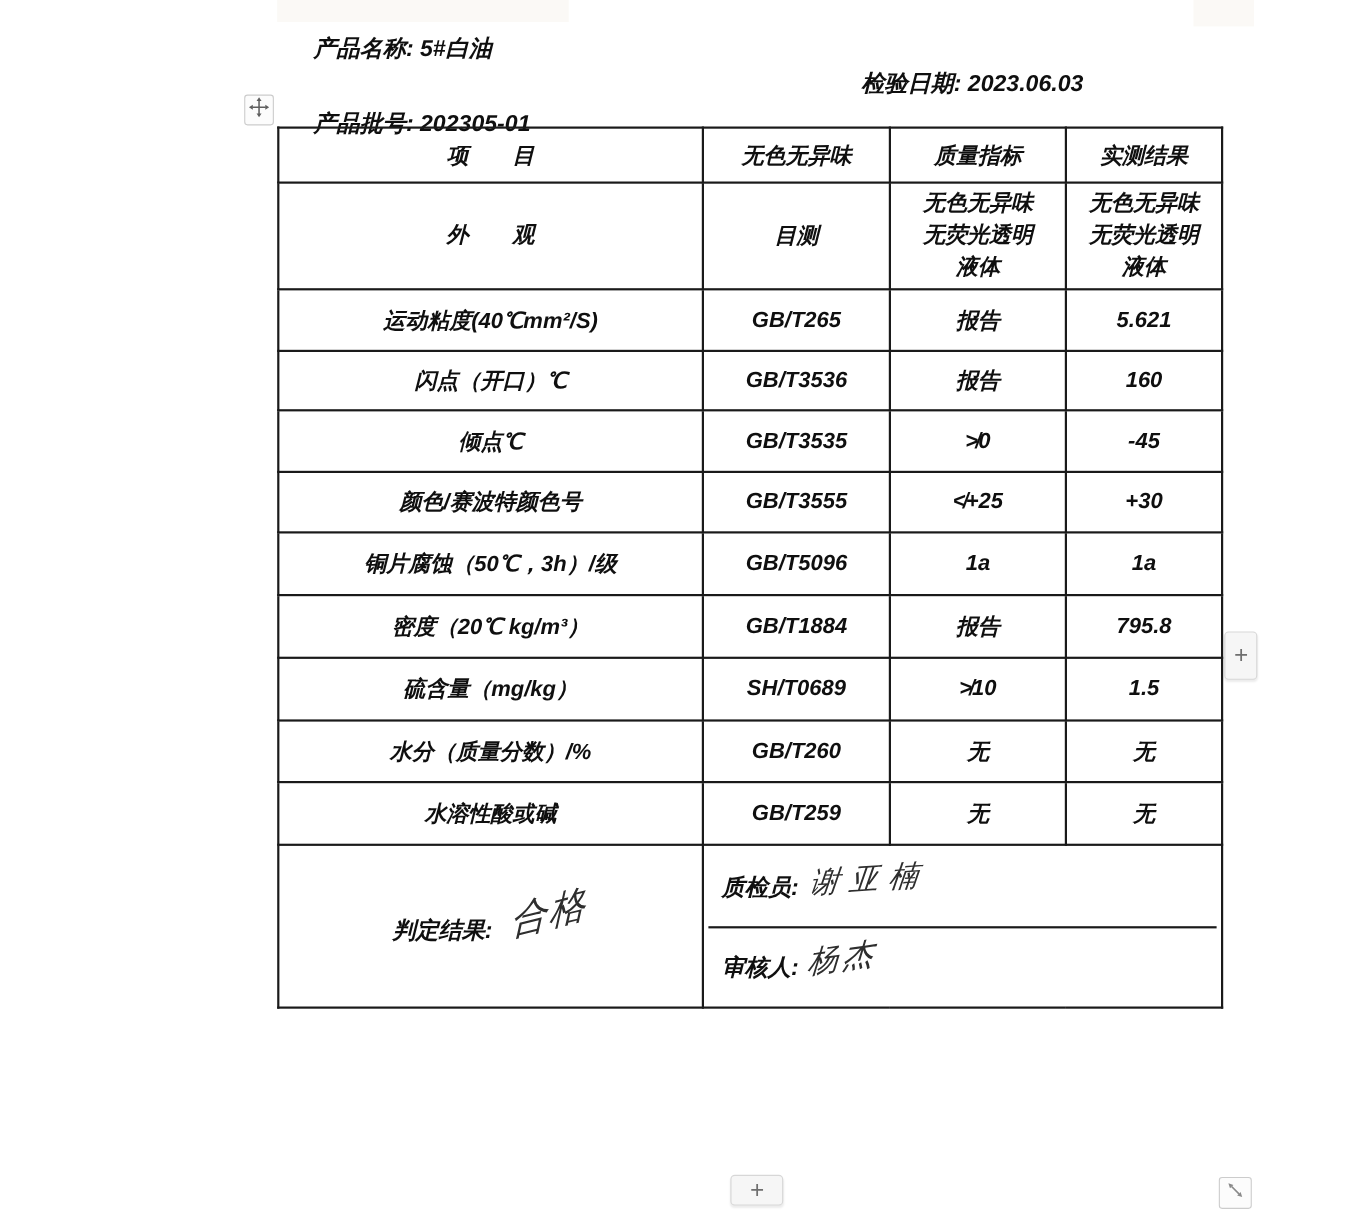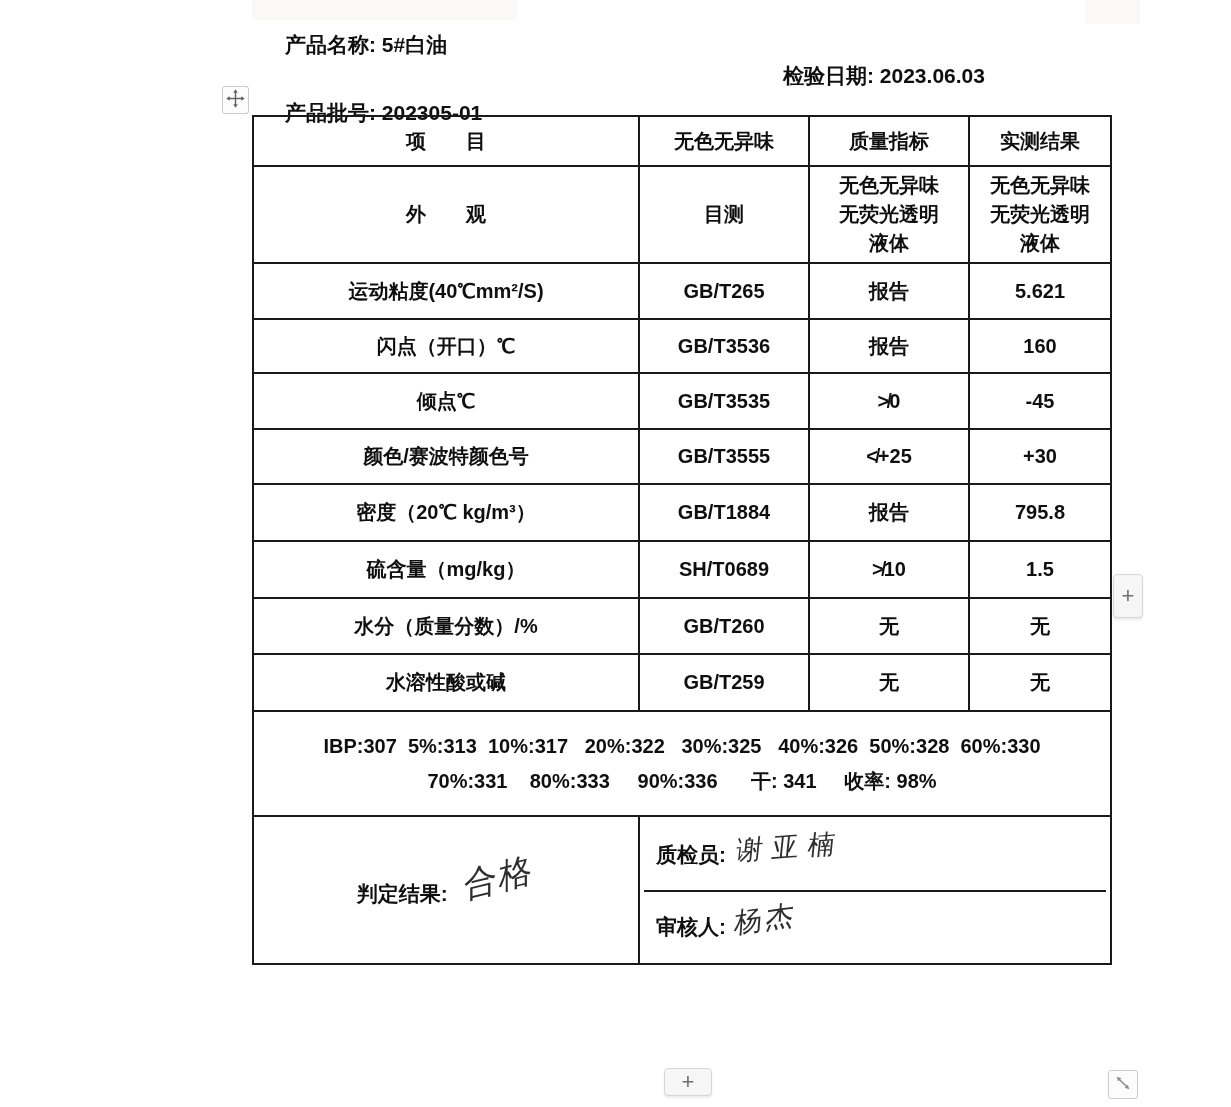--- a/index.html
+++ b/index.html
@@ -1,19 +1,19 @@
 <!DOCTYPE html>
 <html><head>
 <meta charset="utf-8">
 <style>
   * { margin:0; padding:0; box-sizing:border-box; }
   body { background:#ffffff; font-family:"Liberation Sans", sans-serif; }
   .canvas {
     position:relative; width:1231px; height:1107px; background:#ffffff;
-    color:#0f0f0f; overflow:hidden;
+    color:#0f0f0f; overflow:hidden;font-style:italic;
   }
   .smudge { position:absolute; background:#fbf9f6; }
 
   
   .doc-header { position:absolute; left:285px; top:28px; font-size:21px; font-weight:700; line-height:34px; white-space:pre-line; }
   .doc-date   { position:absolute; left:783px; top:62px; font-size:21px; font-weight:700; }
 
   
   table.report {
     position:absolute; left:252px; top:115px; width:858px;
@@ -135,20 +135,26 @@
       <td>-45</td>
     </tr>
 
     <tr style="height:55px">
       <td>颜色/赛波特颜色号</td>
       <td>GB/T3555</td>
       <td>≮+25</td>
       <td>+30</td>
     </tr>
 
+    <tr style="height:57px">
+      <td>铜片腐蚀（50℃，3h）/级</td>
+      <td>GB/T5096</td>
+      <td>1a</td>
+      <td>1a</td>
+    </tr>
 
     <tr style="height:57px">
       <td>密度（20℃ kg/m³）</td>
       <td>GB/T1884</td>
       <td>报告</td>
       <td>795.8</td>
     </tr>
 
     <tr style="height:57px">
       <td>硫含量（mg/kg）</td>
@@ -165,24 +171,20 @@
     </tr>
 
 
     <tr style="height:57px">
       <td>水溶性酸或碱</td>
       <td>GB/T259</td>
       <td>无</td>
       <td>无</td>
     </tr>
 
-    <tr style="height:105px">
-      <td colspan="4" class="dist-cell prewrap">IBP:307  5%:313  10%:317   20%:322   30%:325   40%:326  50%:328  60%:330
-70%:331    80%:333     90%:336      干: 341     收率: 98%</td>
-    </tr>
 
     <tr style="height:142px">
       <td class="judge-cell">
         <span class="judge-label">判定结果:</span>
         <span class="sig sig-judgment">合格</span>
       </td>
       <td colspan="3" class="sig-wrap">
         <div class="sig-row">
           <span class="sig-label">质检员:</span>
           <span class="sig sig-name">谢亚楠</span>

